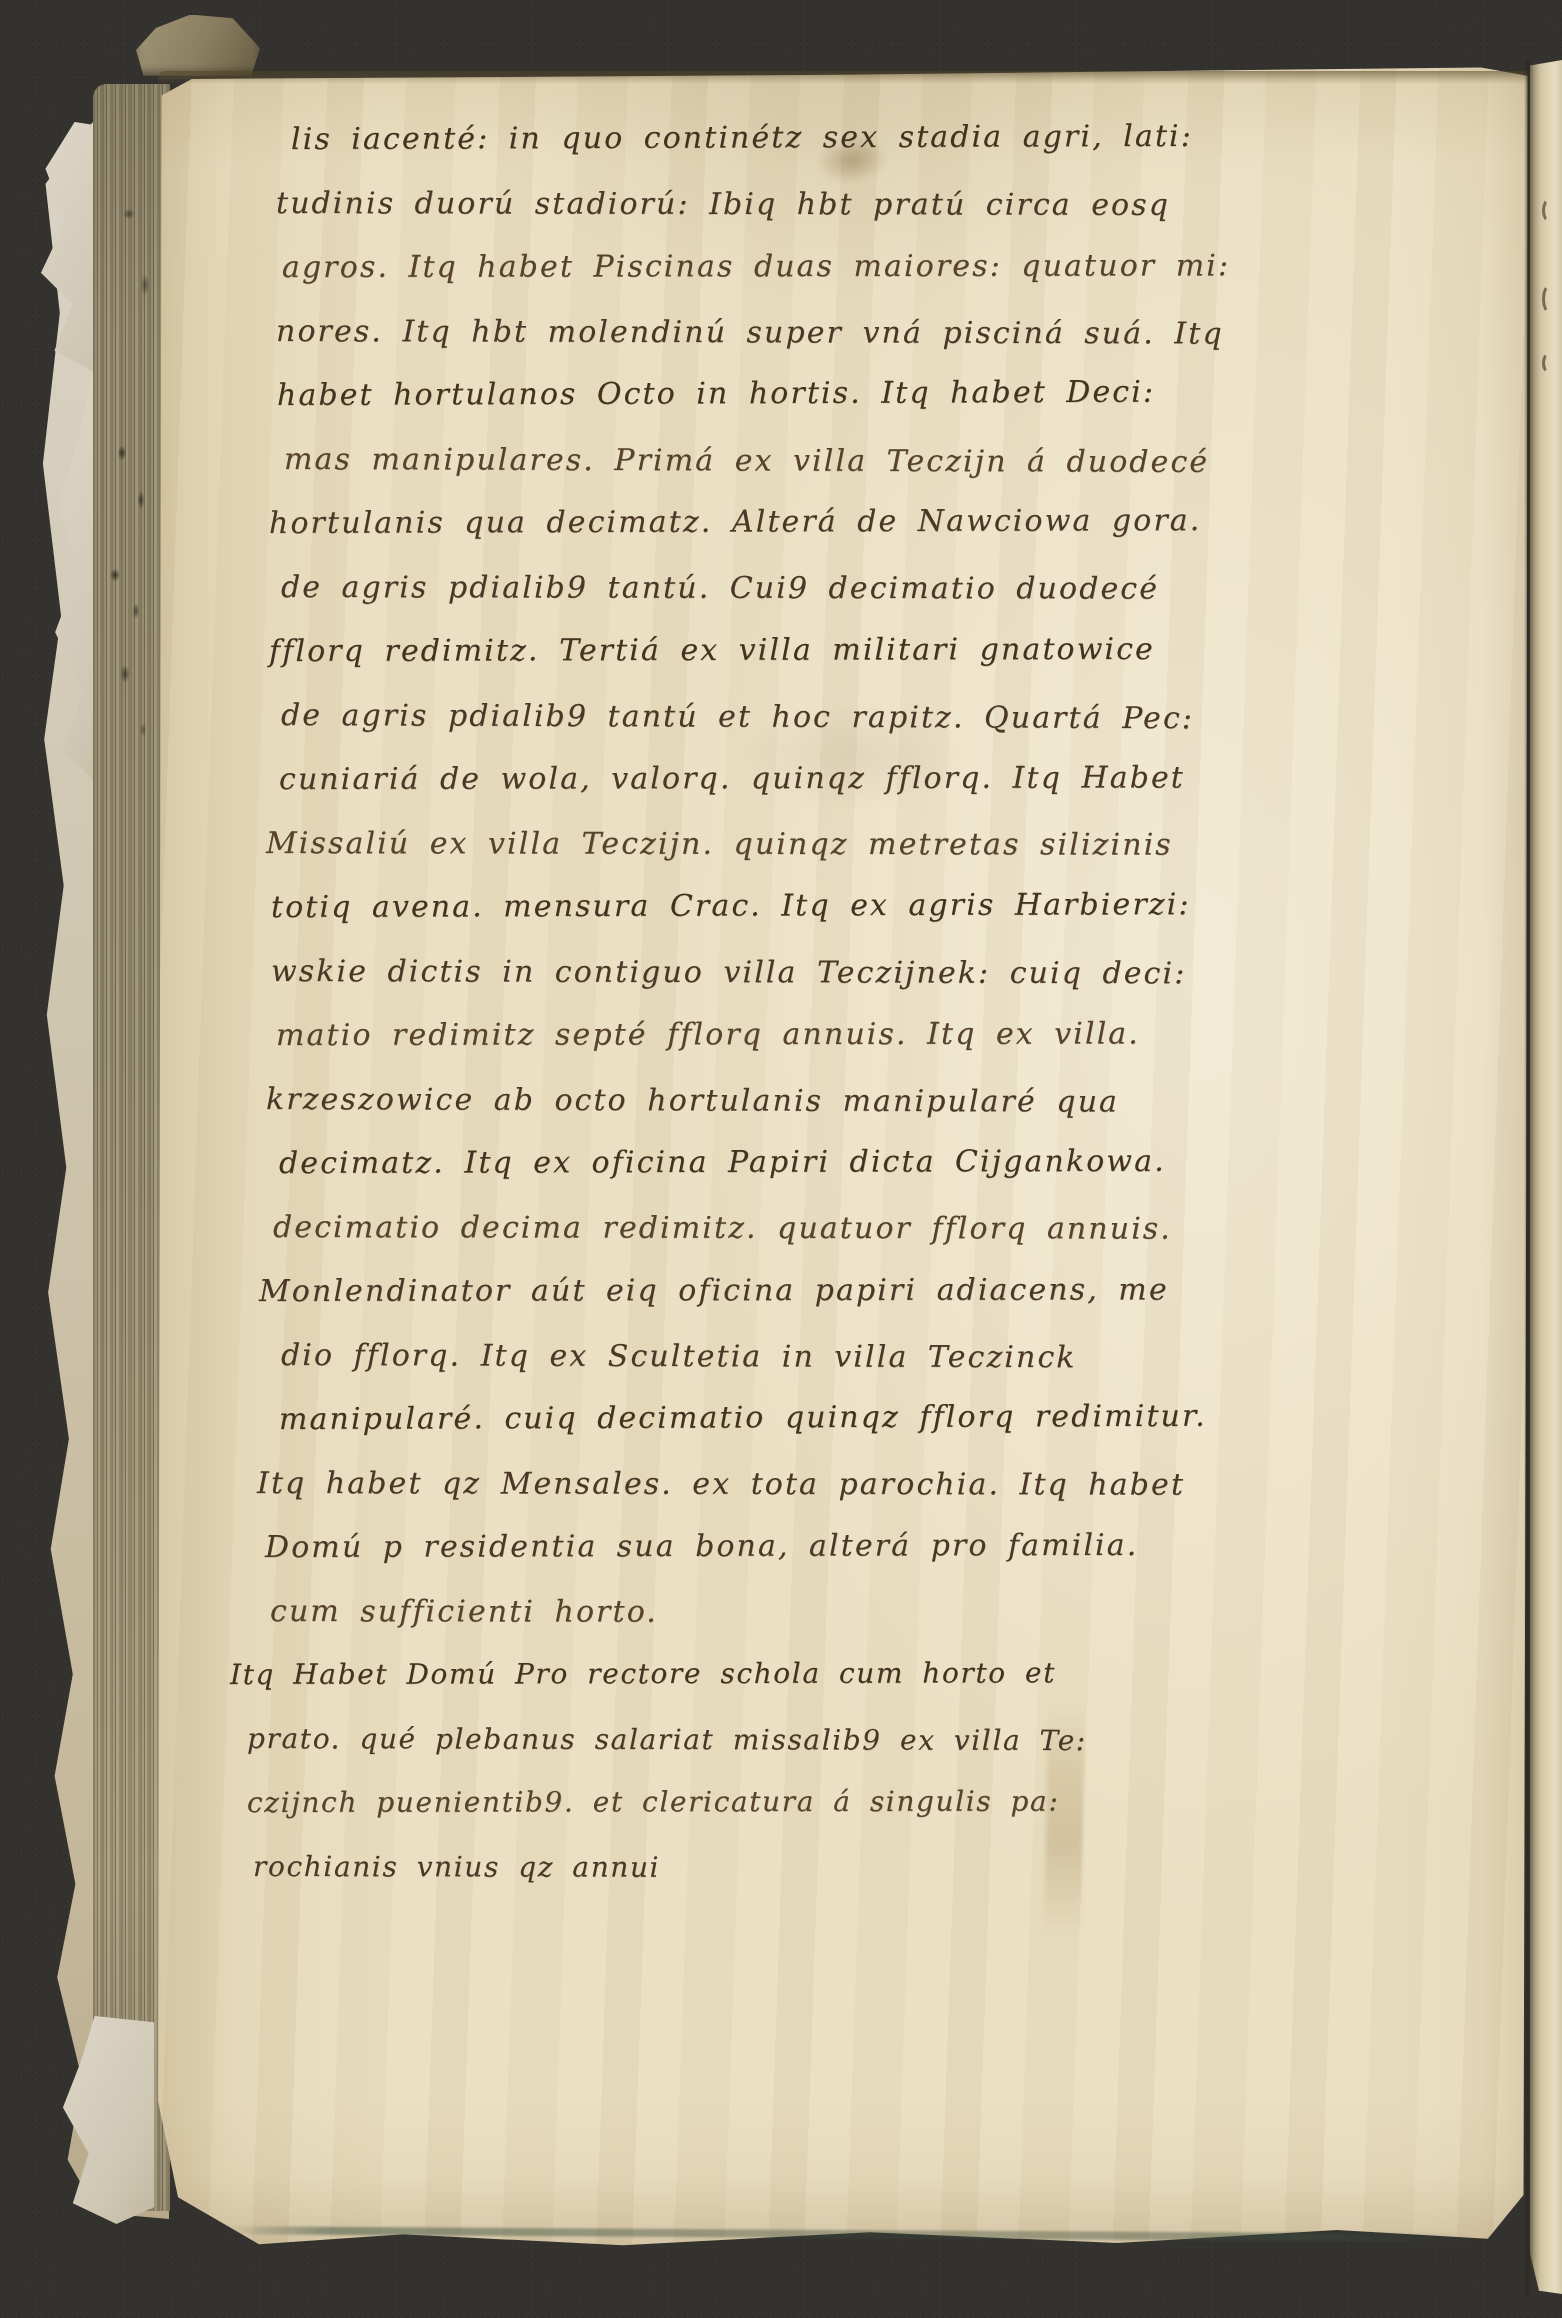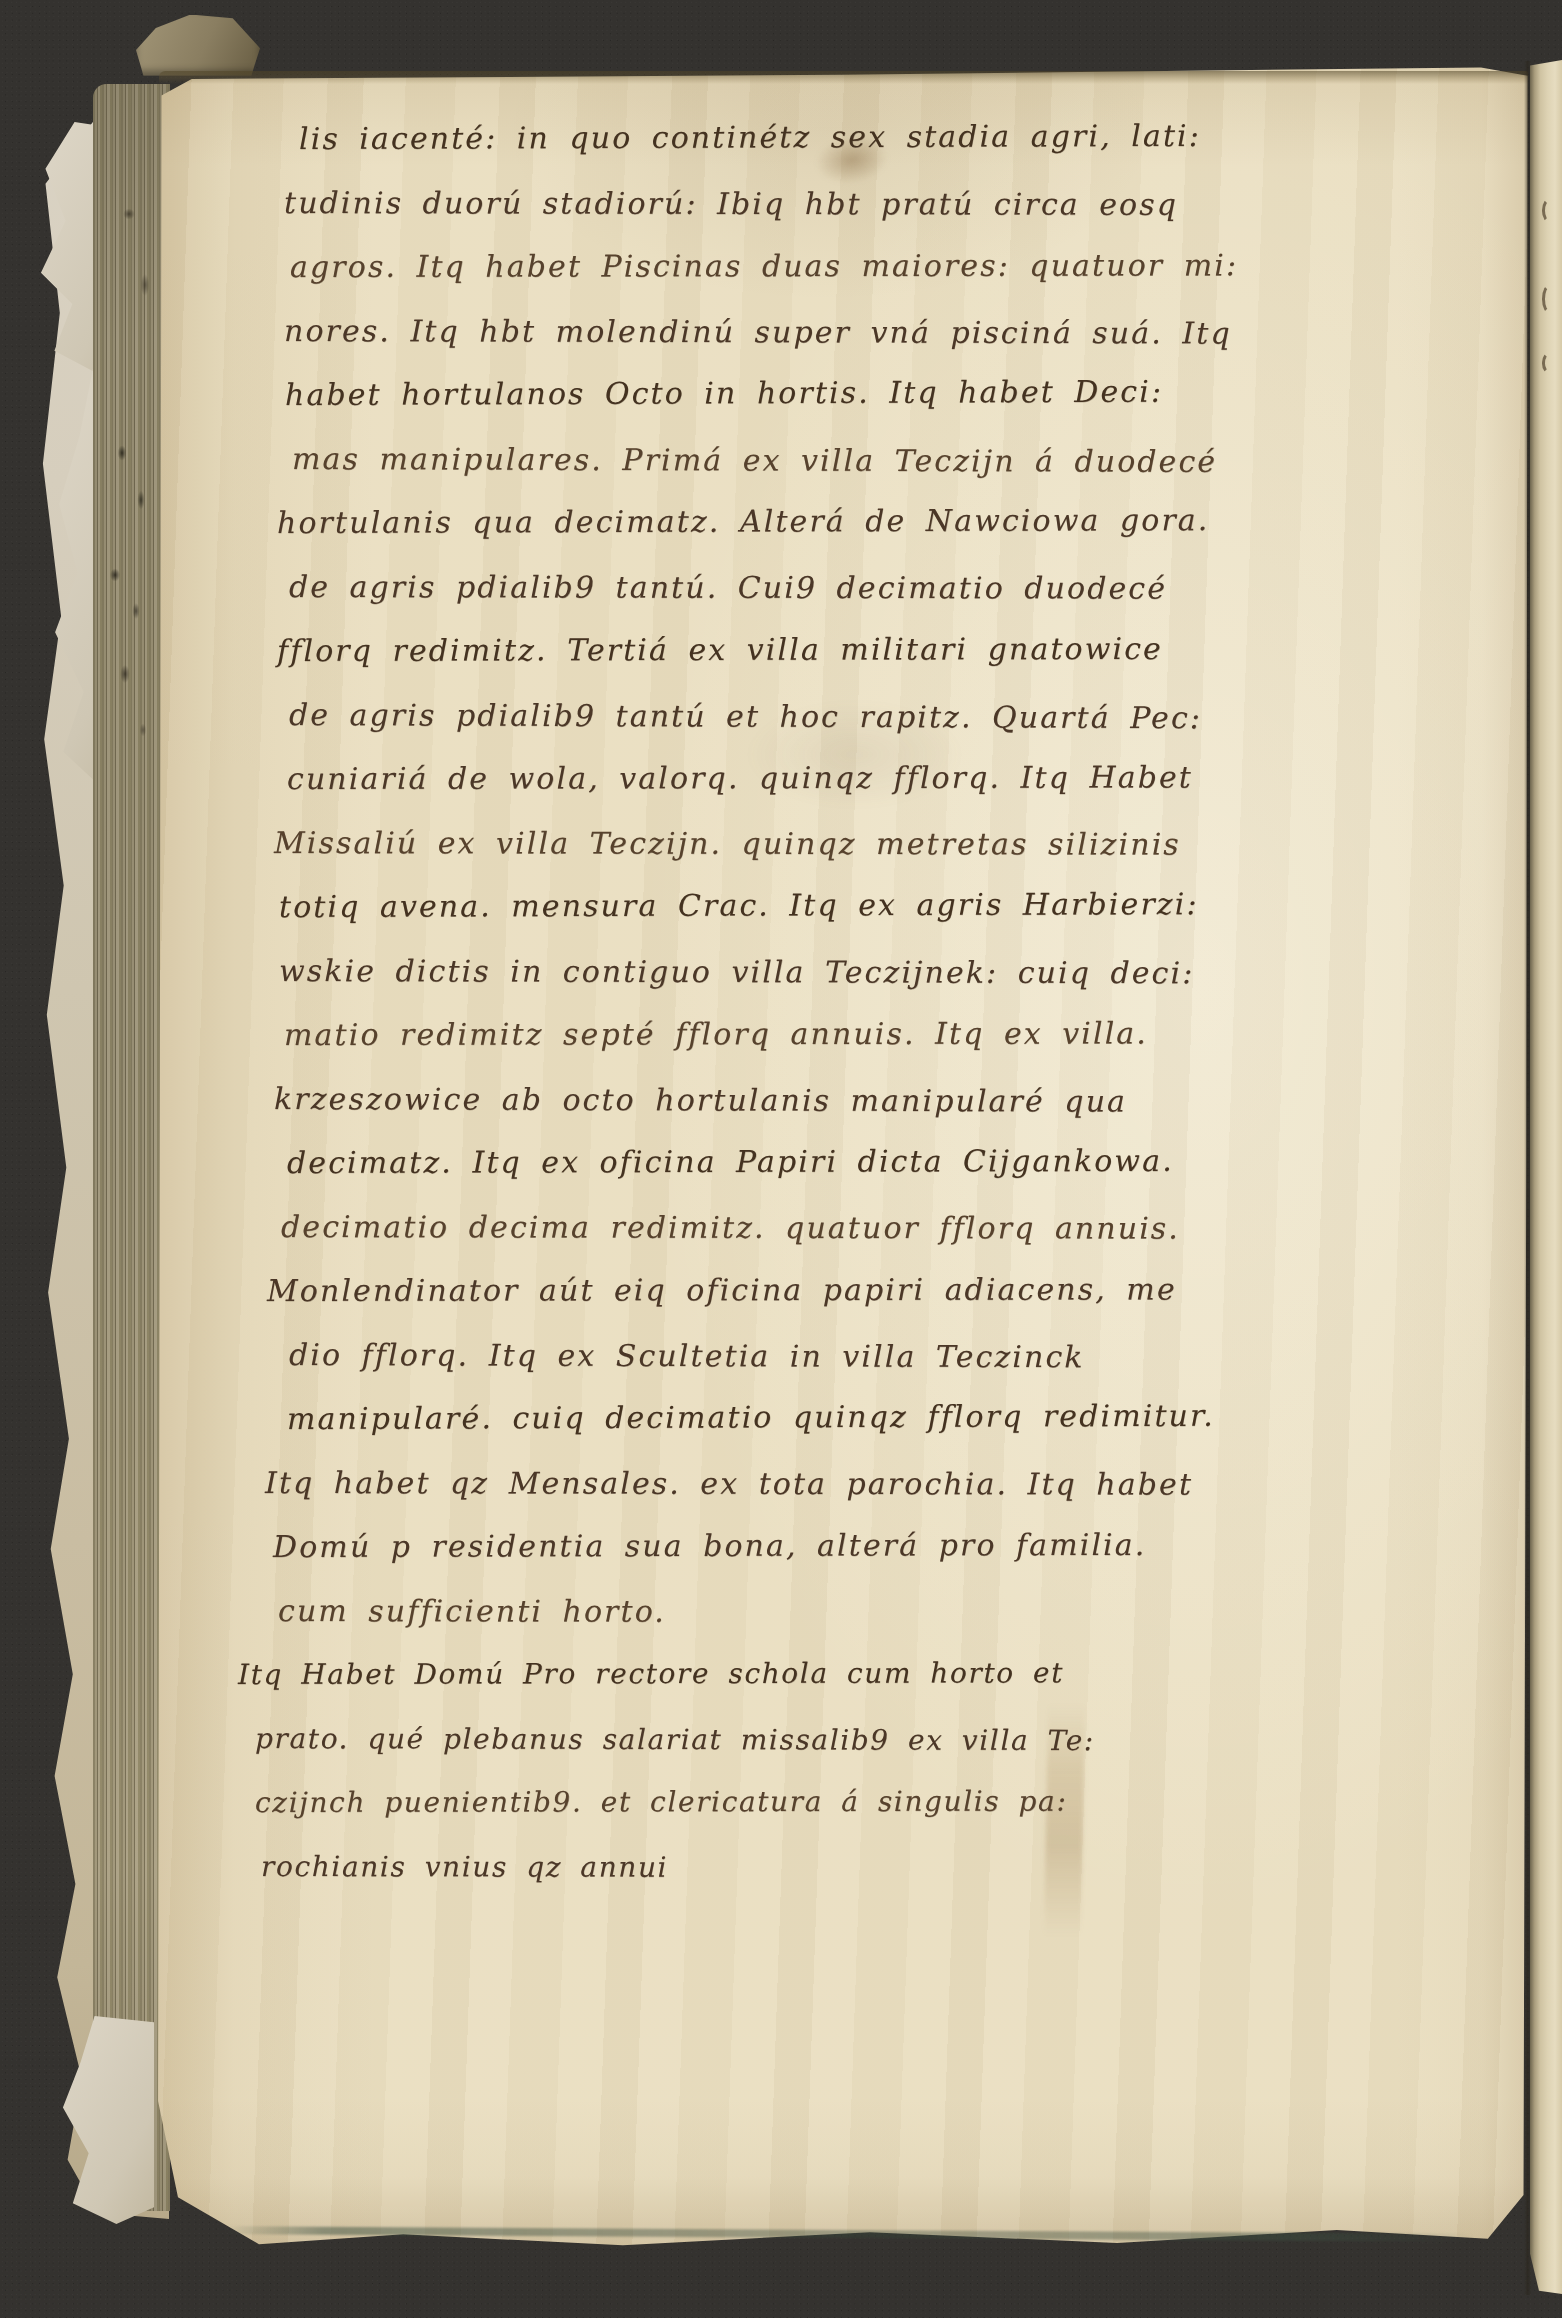--- a/index.html
+++ b/index.html
@@ -112,21 +112,21 @@
     background:linear-gradient(180deg, rgba(150,115,60,0) 0, rgba(150,115,60,0.17) 28%, rgba(140,105,55,0.22) 60%, rgba(150,115,60,0) 100%);
     filter:blur(2.1px);transform:rotate(1deg);
   }
   .stain-soft{
     position:absolute;left:719px;top:687px;width:271px;height:135px;
     background:radial-gradient(closest-side, rgba(120,100,70,0.10), rgba(120,100,70,0) 80%);
     filter:blur(3.1px);
   }
 
   
-  .ms-text{position:absolute;left:284px;top:107px;width:1104px;}
+  .ms-text{position:absolute;left:276px;top:107px;width:1104px;}
   .ms-line{
     height:64px;line-height:64px;
     font-family:"DejaVu Serif", serif;font-style:italic;font-size:30px;
     color:#4b3727;
     letter-spacing:2.1px;word-spacing:7.8px;
     white-space:nowrap;
     text-shadow:0.3px 0.5px 0.4px rgba(70,52,36,0.35);
     margin-left:var(--dx,0px);
     transform:rotate(var(--rot,0deg));
     transform-origin:left center;

